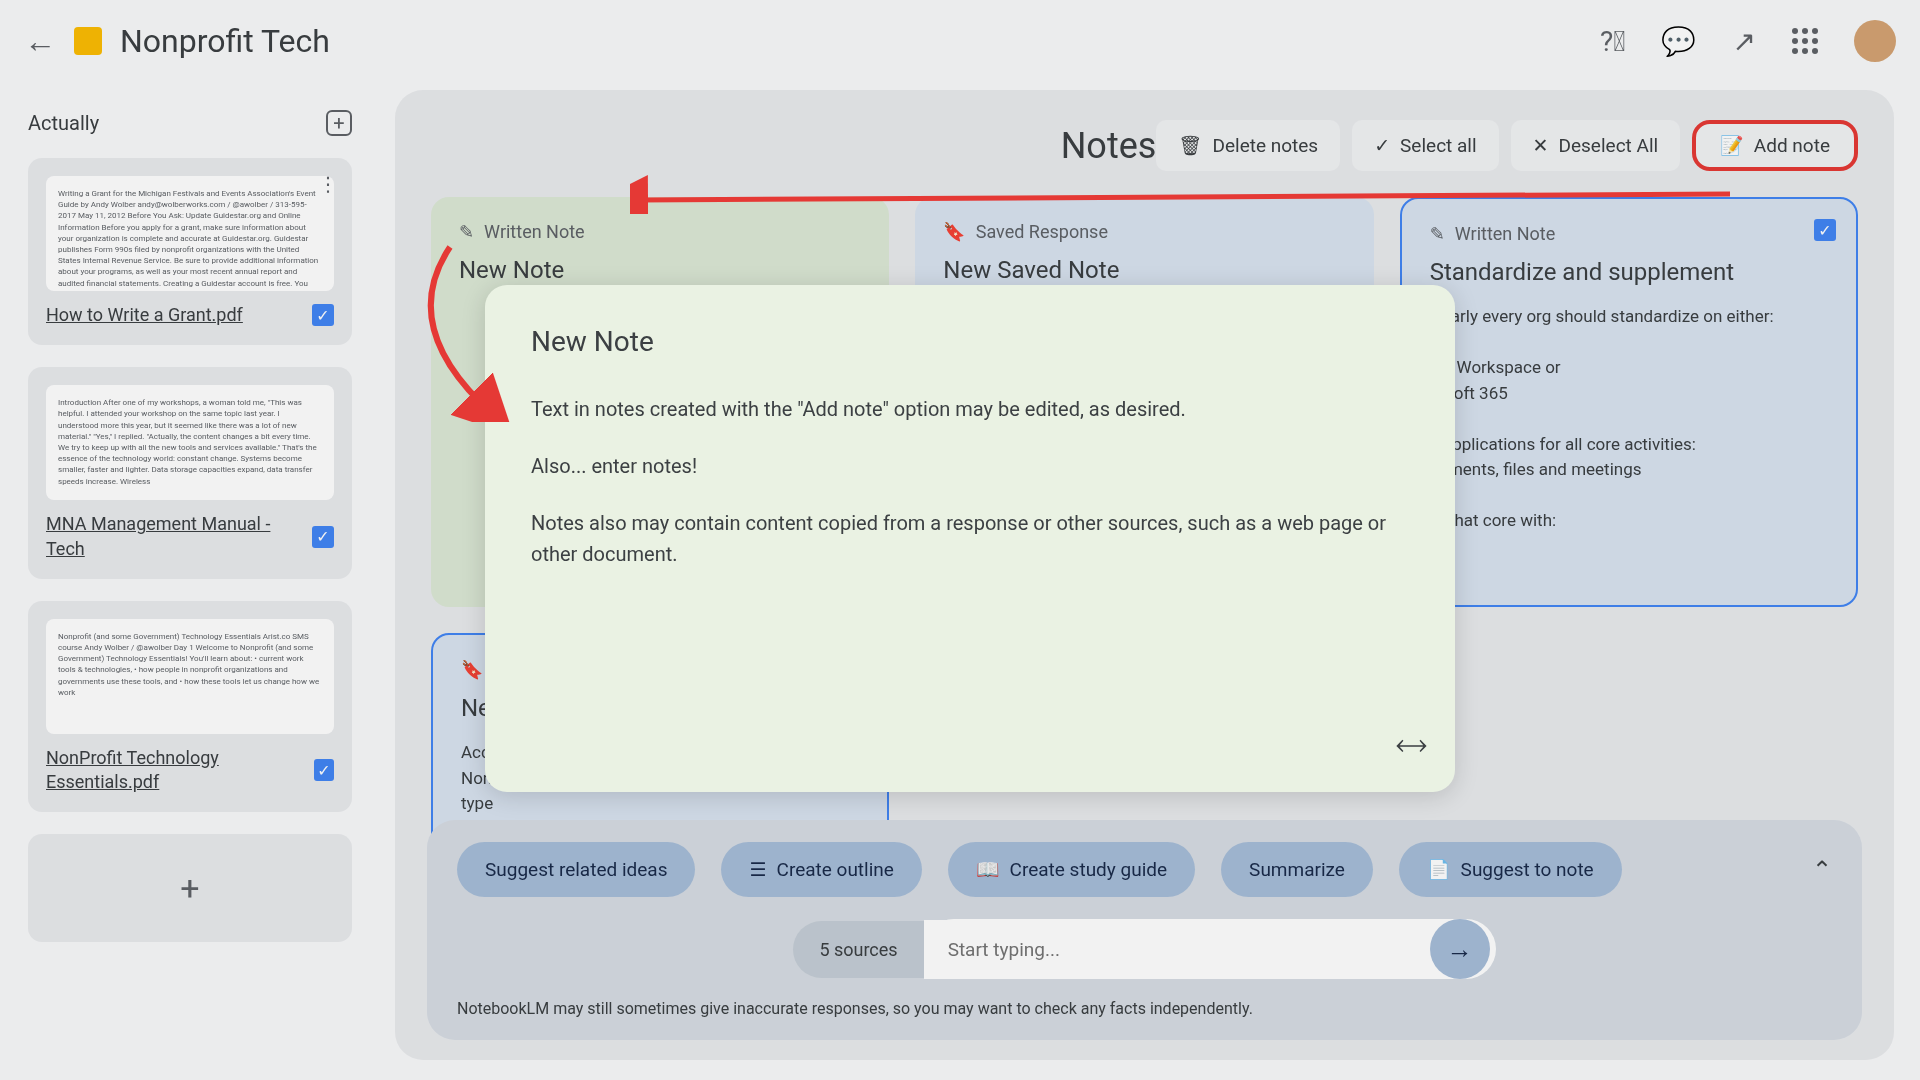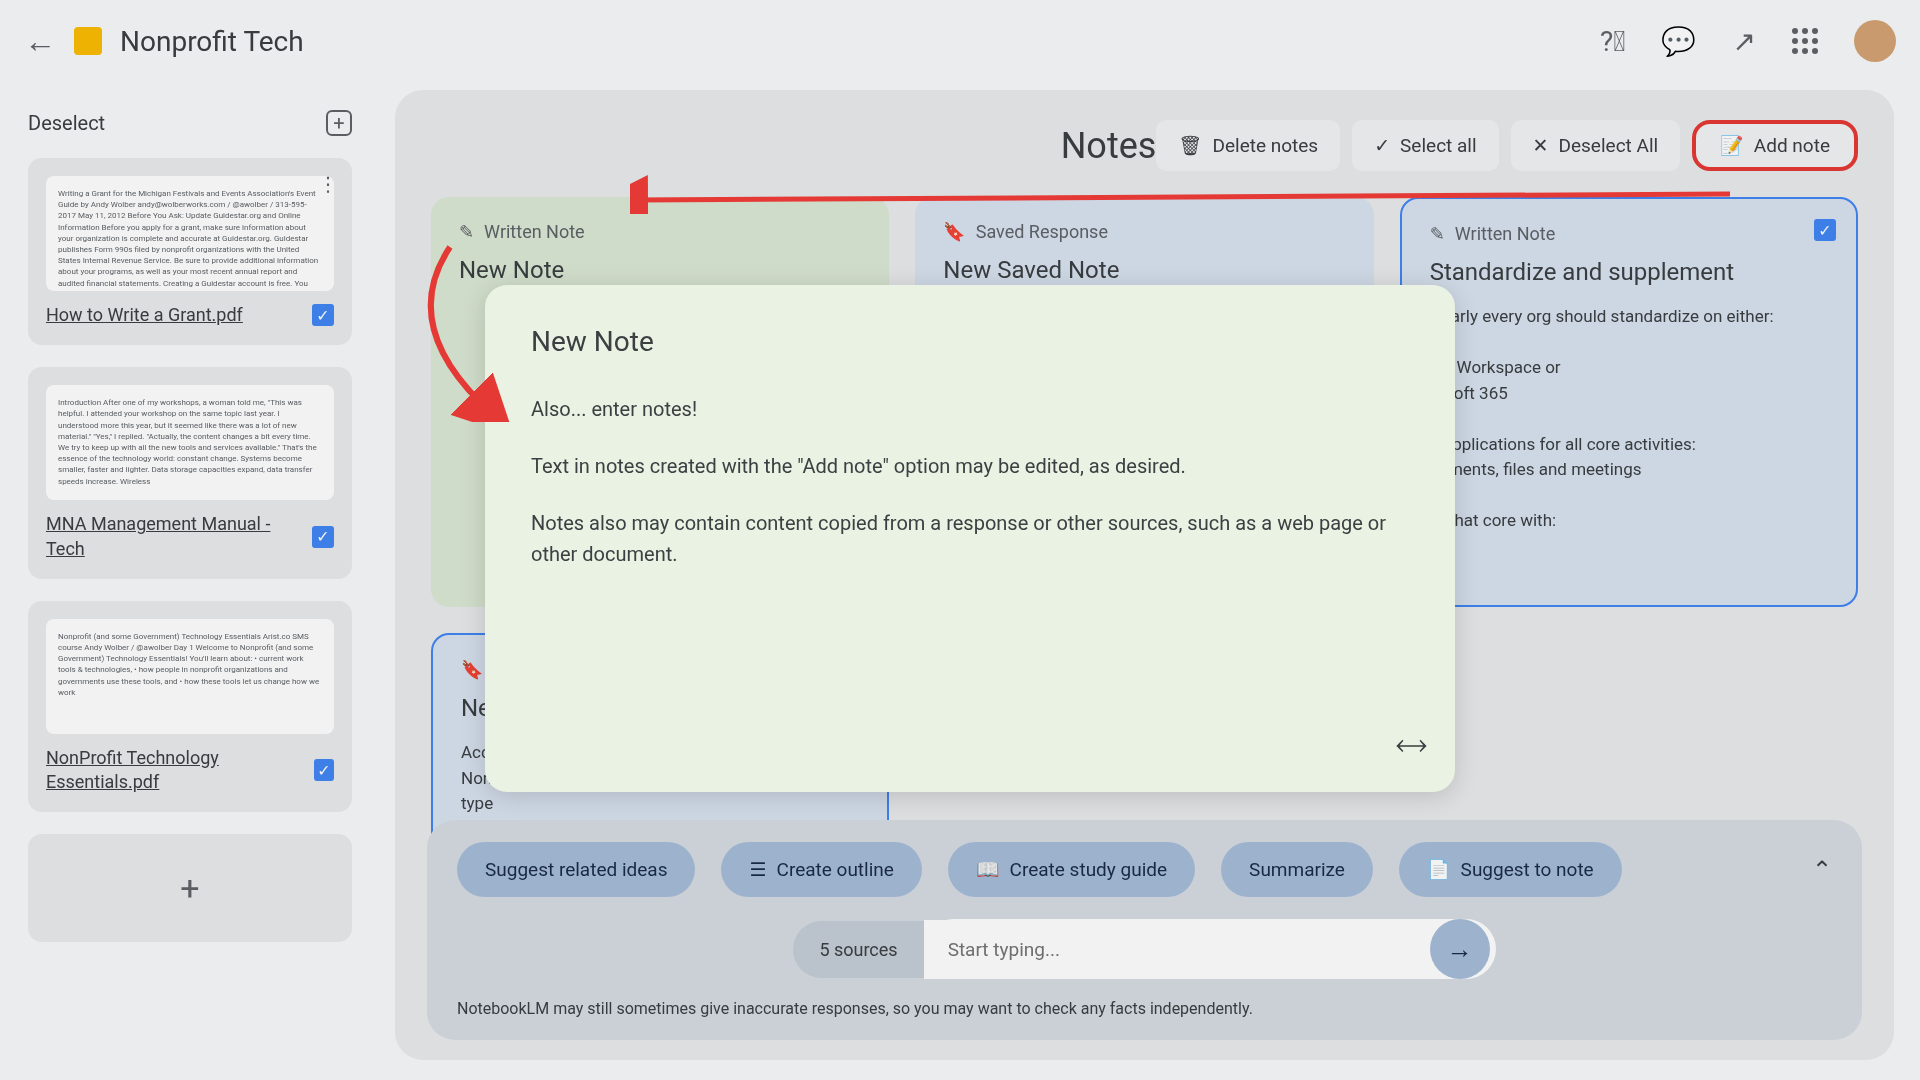--- a/index.html
+++ b/index.html
@@ -2,21 +2,21 @@
 <html><head>
 <meta charset="utf-8">
 <style>
 * { margin: 0; padding: 0; box-sizing: border-box; font-family: 'Google Sans', Roboto, Arial, sans-serif; }
 body { width: 1920px; height: 1080px; background: #f8f9fa; position: relative; overflow: hidden; }
 
 .header { height: 82px; display: flex; align-items: center; padding: 0 24px; justify-content: space-between; }
 .header-left { display: flex; align-items: center; gap: 18px; }
 .back-arrow { font-size: 32px; color: #5f6368; cursor: pointer; }
 .app-icon { width: 28px; height: 28px; background: #fbbc04; border-radius: 4px; }
-.app-title { font-size: 28px; color: #3c4043; }
+.app-title { font-size: 32px; color: #3c4043; }
 .header-right { display: flex; align-items: center; gap: 36px; }
 .header-icon { font-size: 28px; color: #5f6368; cursor: pointer; }
 .apps-grid { display: grid; grid-template-columns: repeat(3, 6px); grid-template-rows: repeat(3, 6px); gap: 4px; }
 .apps-grid span { background: #5f6368; border-radius: 50%; }
 .avatar { width: 42px; height: 42px; border-radius: 50%; background: #d4a373; }
 
 .sidebar { position: absolute; left: 0; top: 82px; width: 380px; height: calc(100% - 82px); padding: 28px; }
 .sidebar-header { display: flex; justify-content: space-between; align-items: center; margin-bottom: 22px; }
 .sidebar-title { font-size: 20px; color: #3c4043; }
 .source-card { background: #e8eaed; border-radius: 14px; padding: 18px; margin-bottom: 22px; cursor: pointer; }
@@ -91,21 +91,21 @@
         <span></span>
         <span></span>
         <span></span>
     </span>
     <span class="avatar"></span>
   </div>
 </div>
 
 <div class="sidebar">
   <div class="sidebar-header">
-    <span class="sidebar-title">Deselect</span>
+    <span class="sidebar-title">Actually</span>
     <span class="header-icon" style="border:2px solid #5f6368;border-radius:6px;width:26px;height:26px;display:flex;align-items:center;justify-content:center;font-size:20px;">+</span>
   </div>
 
   <div class="source-card" style="position:relative;">
     <span style="position:absolute;top:14px;right:14px;font-size:20px;color:#5f6368;">⋮</span>
     <div class="source-thumb">
         <div class="source-thumb-text">Writing a Grant for the Michigan Festivals and Events Association's Event Guide by Andy Wolber andy@wolberworks.com / @awolber / 313-595-2017 May 11, 2012
 Before You Ask: Update Guidestar.org and Online Information
 Before you apply for a grant, make sure information about your organization is complete and accurate at Guidestar.org. Guidestar publishes Form 990s filed by nonprofit organizations with the United States Internal Revenue Service. Be sure to provide additional information about your programs, as well as your most recent annual report and audited financial statements. Creating a Guidestar account is free. You need to request permission from Guidestar in order to update your</div>
       </div>
@@ -251,22 +251,22 @@
     </div>
     <div class="disclaimer">NotebookLM may still sometimes give inaccurate responses, so you may want to check any facts independently.</div>
   </div>
 </div>
 
 <div class="overlay-dim"></div>
 
 <div class="modal">
   <div class="modal-title">New Note</div>
   <div class="modal-body">
+    <p>Text in notes created with the "Add note" option may be edited, as desired.</p>
     <p>Also... enter notes!</p>
-    <p>Text in notes created with the "Add note" option may be edited, as desired.</p>
     <p>Notes also may contain content copied from a response or other sources, such as a web page or other document.</p>
   </div>
   <span class="collapse-icon">⤡</span>
 </div>
 
 <svg class="annotation-arrow1">
   <defs>
       <marker id="ah1" markerWidth="12" markerHeight="12" refX="2" refY="5" orient="auto">
         <polygon points="0 0, 10 5, 0 10" fill="#e53935"></polygon>
       </marker>

